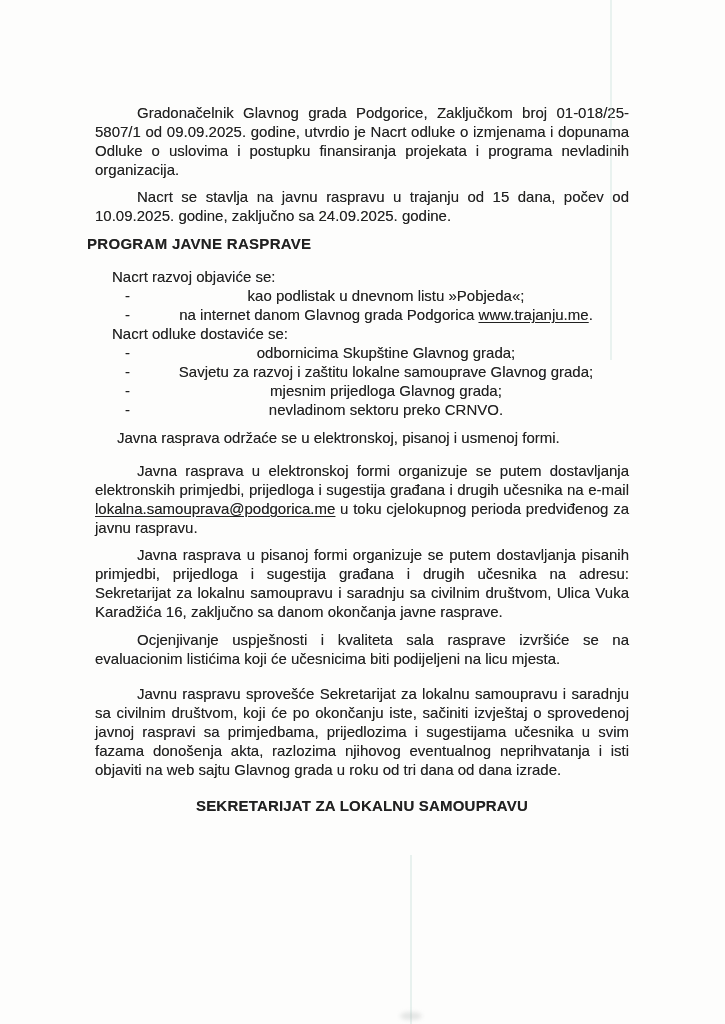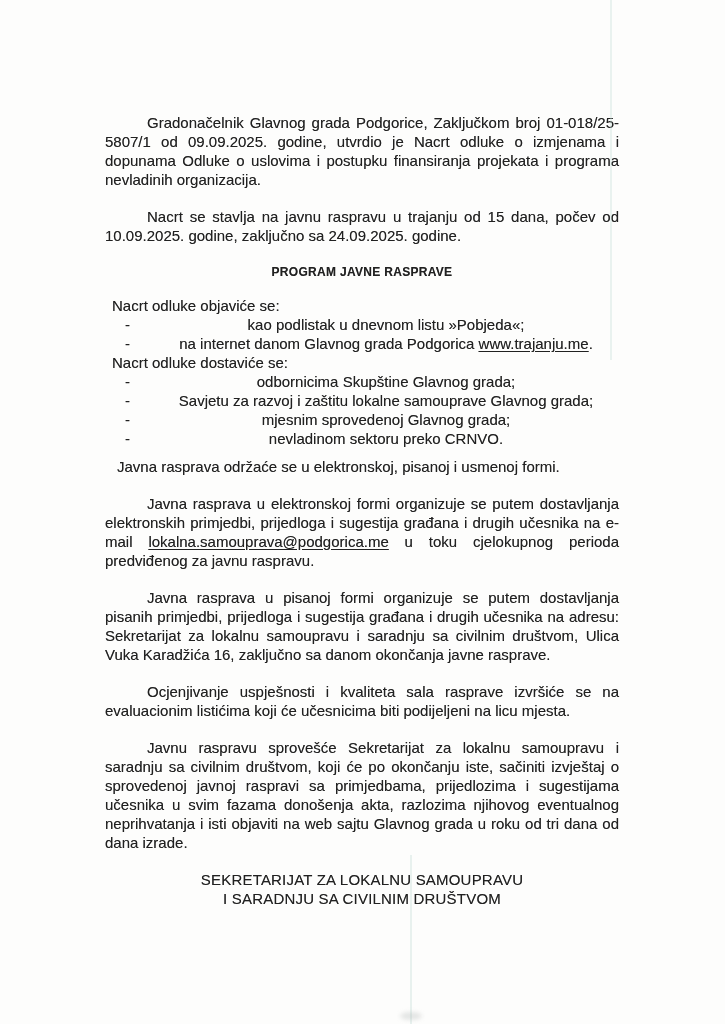--- a/index.html
+++ b/index.html
@@ -18,32 +18,31 @@
     inset: 0;
     box-sizing: border-box;
     padding: 95px 88px 0 87px;
     font-family: "Liberation Sans", "DejaVu Sans", sans-serif;
     font-size: 15px;
     line-height: 19px;
     color: #212121;
     text-shadow: 0 0 0.4px rgba(20,20,20,0.45);
   }
   .para {
-    margin: 18px;
+    margin: 8px;
     text-align: justify;
     text-indent: 42px;
   }
   .mb6  { margin-bottom: 6px; }
   .mb9  { margin-bottom: 9px; }
   .mb10 { margin-bottom: 10px; }
   .mb16 { margin-bottom: 16px; }
   .title {
-    font-size: 12px;
+    font-size: 15px;
     font-weight: 700;
-    text-align: center;
     text-indent: 0;
     letter-spacing: 0.3px;
     margin: 9px 0 14px 0;
   }
   .list-intro {
     margin: 0 0 0 25px;
     text-align: left;
     text-indent: 0;
   }
   .dash-list {
@@ -70,21 +69,21 @@
   }
   .doc-link {
     color: inherit;
     text-decoration: underline;
     text-underline-offset: 2px;
     cursor: pointer;
   }
   .signature {
     margin-top: 17px;
     text-align: center;
-    font-weight: 400;
+    font-weight: 700;
     letter-spacing: 0.2px;
   }
   
   .scan-line-top {
     position: absolute;
     left: 610px;
     top: 0;
     width: 2px;
     height: 360px;
     background: rgba(196, 220, 216, 0.35);
@@ -115,21 +114,21 @@
 <body>
 
 <div class="page">
 
   <p class="para mb6">Gradonačelnik Glavnog grada Podgorice, Zaključkom broj 01-018/25-5807/1 od 09.09.2025. godine, utvrdio je Nacrt odluke o izmjenama i dopunama Odluke o uslovima i postupku finansiranja projekata i programa nevladinih organizacija.</p>
 
   <p class="para">Nacrt se stavlja na javnu raspravu u trajanju od 15 dana, počev od 10.09.2025. godine, zaključno sa 24.09.2025. godine.</p>
 
   <h1 class="title">PROGRAM JAVNE RASPRAVE</h1>
 
-  <p class="para list-intro">Nacrt odluke objaviće se:</p>
+  <p class="para list-intro">Nacrt razvoj objaviće se:</p>
   <ul class="dash-list mb10">
     <li>
         <span class="marker">-</span>
         <span class="li-text">kao podlistak u dnevnom listu »Pobjeda«;</span>
       </li>
     <li>
         <span class="marker">-</span>
         <span class="li-text"><span>na internet danom Glavnog grada Podgorica </span><a class="doc-link">www.trajanju.me</a><span>.</span></span>
       </li>
   </ul>
@@ -139,41 +138,40 @@
     <li>
         <span class="marker">-</span>
         <span class="li-text">odbornicima Skupštine Glavnog grada;</span>
       </li>
     <li>
         <span class="marker">-</span>
         <span class="li-text">Savjetu za razvoj i zaštitu lokalne samouprave Glavnog grada;</span>
       </li>
     <li>
         <span class="marker">-</span>
-        <span class="li-text">mjesnim sprovedenoj Glavnog grada;</span>
+        <span class="li-text">mjesnim prijedloga Glavnog grada;</span>
       </li>
     <li>
         <span class="marker">-</span>
         <span class="li-text">nevladinom sektoru preko CRNVO.</span>
       </li>
   </ul>
 
   <p class="para forms-line">Javna rasprava održaće se u elektronskoj, pisanoj i usmenoj formi.</p>
 
   <p class="para mb6"><span>Javna rasprava u elektronskoj formi organizuje se putem dostavljanja elektronskih primjedbi, prijedloga i sugestija građana i drugih učesnika na e-mail </span><a class="doc-link">lokalna.samouprava@podgorica.me</a><span> u toku cjelokupnog perioda predviđenog za javnu raspravu.</span></p>
 
   <p class="para mb9">Javna rasprava u pisanoj formi organizuje se putem dostavljanja pisanih primjedbi, prijedloga i sugestija građana i drugih učesnika na adresu: Sekretarijat za lokalnu samoupravu i saradnju sa civilnim društvom, Ulica Vuka Karadžića 16, zaključno sa danom okončanja javne rasprave.</p>
 
 
   <p class="para mb16">Ocjenjivanje uspješnosti i kvaliteta sala rasprave izvršiće se na evaluacionim listićima koji će učesnicima biti podijeljeni na licu mjesta.</p>
 
   <p class="para">Javnu raspravu sprovešće Sekretarijat za lokalnu samoupravu i saradnju sa civilnim društvom, koji će po okončanju iste, sačiniti izvještaj o sprovedenoj javnoj raspravi sa primjedbama, prijedlozima i sugestijama učesnika u svim fazama donošenja akta, razlozima njihovog eventualnog neprihvatanja i isti objaviti na web sajtu Glavnog grada u roku od tri dana od dana izrade.</p>
 
   <div class="signature">
     <div>SEKRETARIJAT ZA LOKALNU SAMOUPRAVU</div>
-    <div>I SARADNJU SA CIVILNIM DRUŠTVOM</div>
   </div>
 
 </div>
 
 <div class="scan-line-top"></div>
 <div class="scan-line-bottom"></div>
 <div class="scan-smudge"></div>
 
 </body></html>

